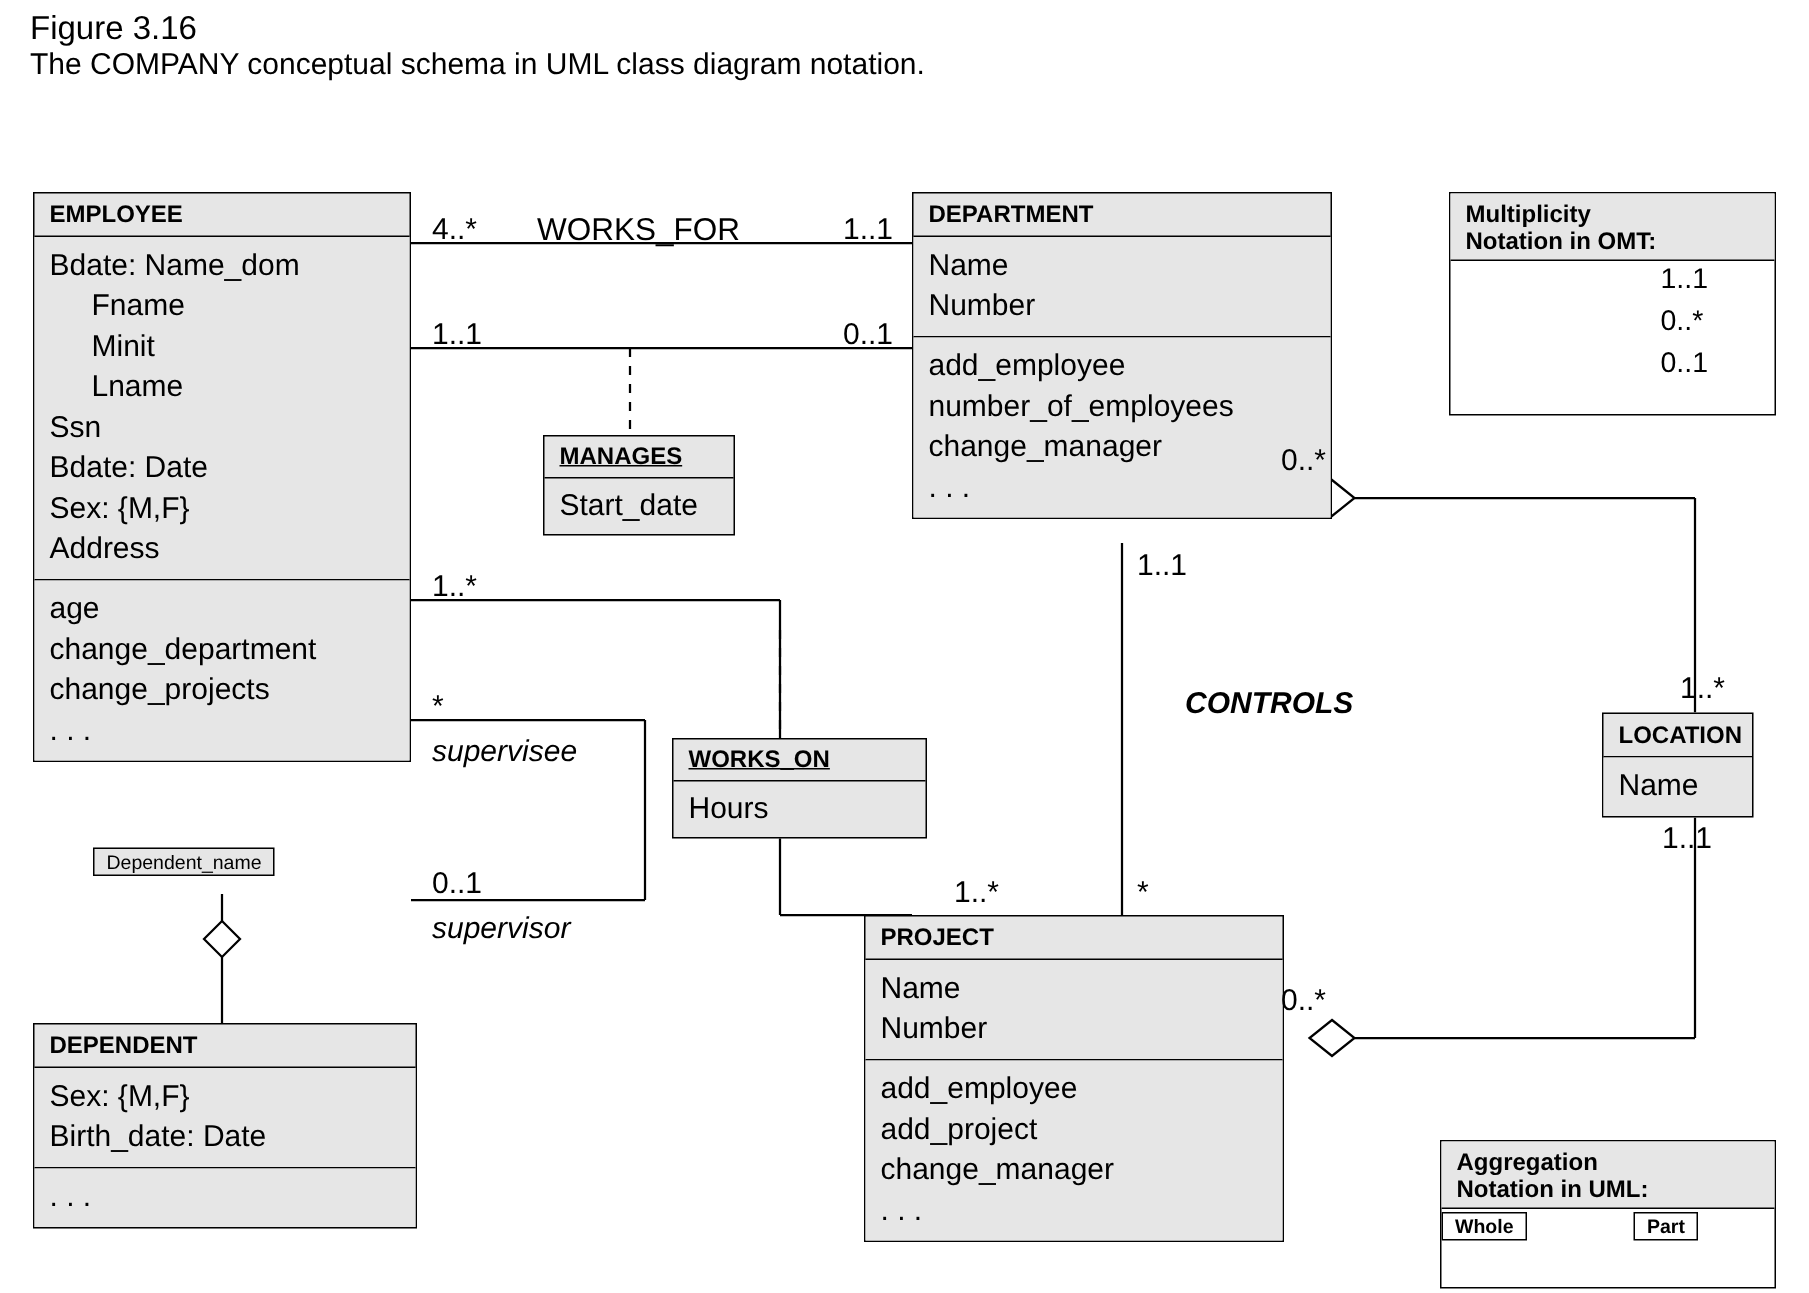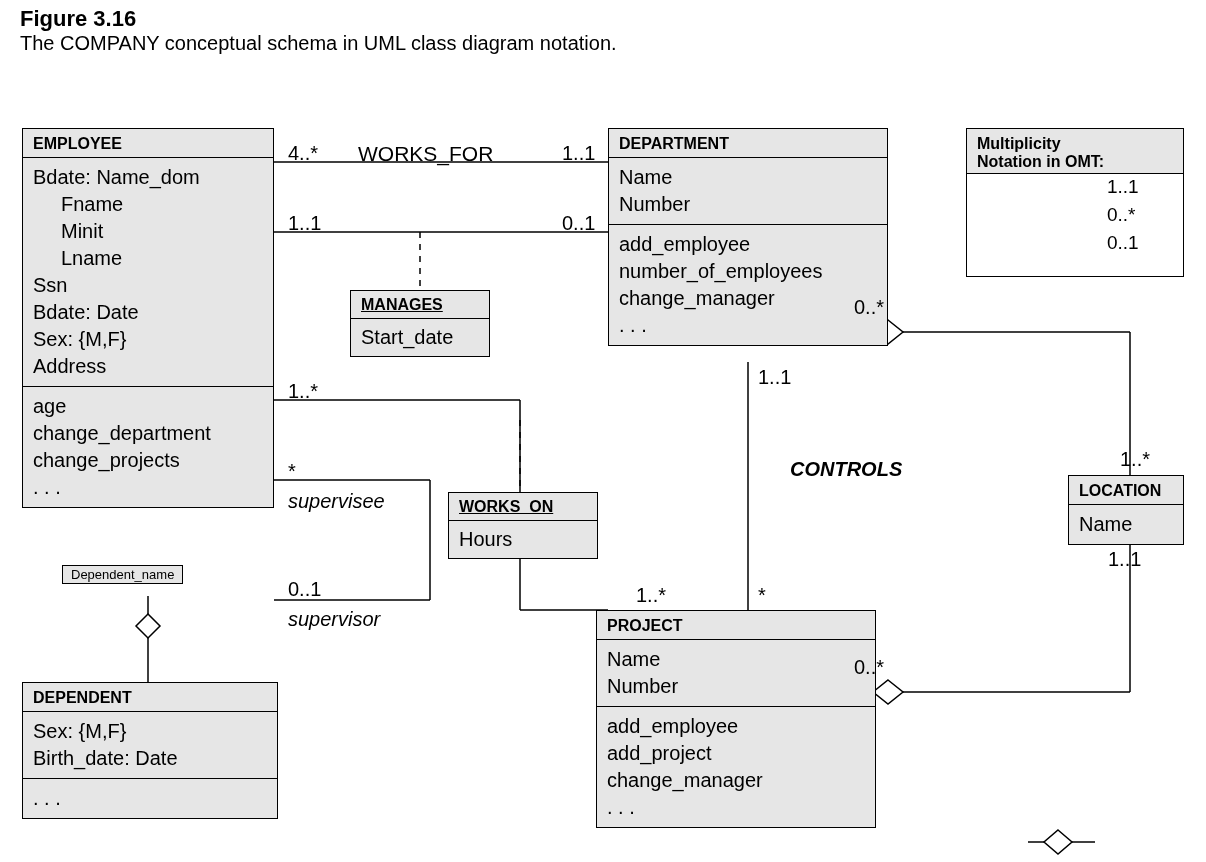--- a/index.html
+++ b/index.html
@@ -1,17 +1,17 @@
 <!DOCTYPE html>
 <html><head>
 <meta charset="utf-8">
 <style>
   html,body{margin:0;padding:0;font-family:Helvetica,Arial,sans-serif;background:#fff;color:#000}
   .page{position:relative;width:1206px;height:862px}
-  .figlabel{position:absolute;left:20px;top:6px;font-weight:bold;font-size:22px}
+  .figlabel{position:absolute;left:20px;top:6px;font-weight:normal;font-size:22px}
   .caption{position:absolute;left:20px;top:32px;font-size:20px}
   .cls{position:absolute;border:1.5px solid #000;background:#e6e6e6;box-sizing:border-box}
   .cls .title{font-weight:bold;border-bottom:1.5px solid #000;padding:6px 10px 4px}
   .cls .sect{border-bottom:1.5px solid #000;padding:6px 10px;background:#e6e6e6}
   .cls .sect:last-child{border-bottom:none}
   .assoc{position:absolute;border:1.5px solid #000;background:#e6e6e6;box-sizing:border-box}
   .assoc .title{font-weight:bold;border-bottom:1.5px solid #000;padding:5px 10px 4px;text-decoration:underline}
   .assoc .sect{padding:5px 10px}
   .legend{position:absolute;border:1.5px solid #000;background:#fff;box-sizing:border-box}
   .legend .title{font-weight:bold;padding:6px 10px 2px;background:#e6e6e6;border-bottom:1.5px solid #000}
@@ -114,47 +114,47 @@
     <div class="attrline">Number</div>
   </div>
   <div class="sect oplist">
     <div class="attrline">add_employee</div>
     <div class="attrline">number_of_employees</div>
     <div class="attrline">change_manager</div>
     <div class="attrline">. . .</div>
   </div>
 </div>
 
-<div class="cls" style="left:596px;top:610px;width:280px">
+<div class="cls" style="left:576px;top:610px;width:280px">
   <div class="title">PROJECT</div>
   <div class="sect">
     <div class="attrline">Name</div>
     <div class="attrline">Number</div>
   </div>
   <div class="sect oplist">
     <div class="attrline">add_employee</div>
     <div class="attrline">add_project</div>
     <div class="attrline">change_manager</div>
     <div class="attrline">. . .</div>
   </div>
 </div>
 
-<div class="cls" style="left:1068px;top:475px;width:116px">
+<div class="cls" style="left:1068px;top:475px;width:101px">
   <div class="title">LOCATION</div>
   <div class="sect">
     <div class="attrline">Name</div>
   </div>
 </div>
 
-<div class="assoc" style="left:350px;top:290px;width:140px">
+<div class="assoc" style="left:362px;top:290px;width:128px">
   <div class="title">MANAGES</div>
   <div class="sect attrline">Start_date</div>
 </div>
 
-<div class="assoc" style="left:448px;top:492px;width:150px">
+<div class="assoc" style="left:448px;top:492px;width:170px">
   <div class="title">WORKS_ON</div>
   <div class="sect attrline">Hours</div>
 </div>
 
 <div class="txt" style="left:288px;top:142px">4..*</div>
 <div class="txt" style="left:358px;top:142px;font-size:21px">WORKS_FOR</div>
 <div class="txt" style="left:562px;top:142px">1..1</div>
 
 <div class="txt" style="left:288px;top:212px">1..1</div>
 <div class="txt" style="left:562px;top:212px">0..1</div>
@@ -182,14 +182,24 @@
     <div>Multiplicity</div>
     <div>Notation in OMT:</div>
   </div>
   <div class="body" style="height:86px;position:relative">
     <div class="txt" style="left:140px;top:2px;font-size:19px">1..1</div>
     <div class="txt" style="left:140px;top:30px;font-size:19px">0..*</div>
     <div class="txt" style="left:140px;top:58px;font-size:19px">0..1</div>
   </div>
 </div>
 
+<div class="legend" style="left:960px;top:760px;width:224px">
+  <div class="title" style="border-bottom:1.5px solid #000">
+    <div>Aggregation</div>
+    <div>Notation in UML:</div>
+  </div>
+  <div class="body" style="height:36px;position:relative">
+    <div class="rolebox" style="left:0px;top:2px;font-weight:bold">Whole</div>
+    <div class="rolebox" style="left:128px;top:2px;font-weight:bold">Part</div>
+  </div>
+</div>
 
 </div>
 
 </body></html>

